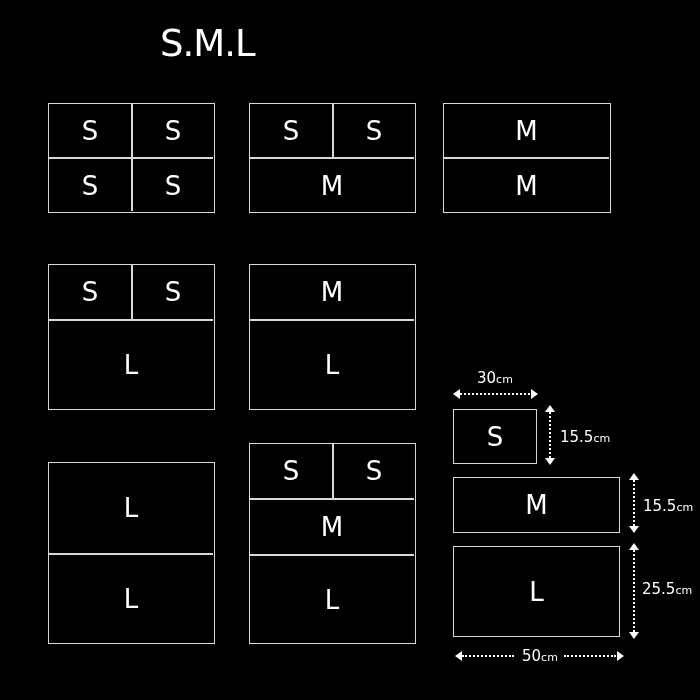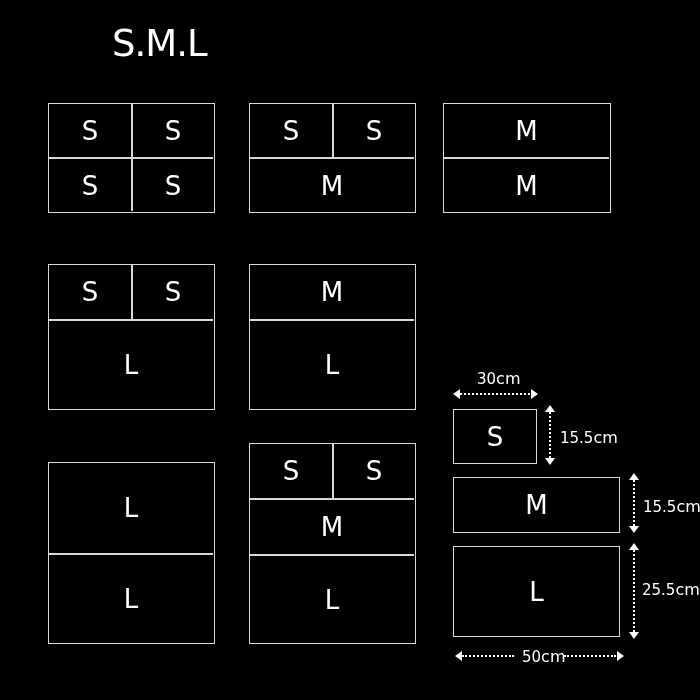--- a/index.html
+++ b/index.html
@@ -1,27 +1,27 @@
 <!DOCTYPE html>
 <html><head>
 <meta charset="utf-8">
 <style>
   html,body{margin:0;padding:0;}
   body{width:700px;height:700px;background:#000;position:relative;overflow:hidden;
     font-family:"DejaVu Sans","Liberation Sans",sans-serif;color:#fff;}
   .title{position:absolute;top:22px;left:112px;display:flex;align-items:baseline;white-space:nowrap;}
-  .title .main{font-size:37px;letter-spacing:-1px;}
+  .title .main{font-size:37px;letter-spacing:-1px;margin-left:48px;}
   .title .sub{font-size:28px;margin-left:18px;}
   .combo{position:absolute;border:1.5px solid #d8d8d8;box-sizing:border-box;}
   .cell{position:absolute;display:flex;align-items:center;justify-content:center;font-size:26px;box-sizing:border-box;}
   .vline{position:absolute;width:1.5px;background:#d8d8d8;}
   .hline{position:absolute;height:1.5px;background:#d8d8d8;}
   .box{position:absolute;border:1.5px solid #d8d8d8;box-sizing:border-box;display:flex;align-items:center;justify-content:center;font-size:26px;}
   .dim{position:absolute;font-size:15px;white-space:nowrap;}
-  .dim small{font-size:16px;}
+  .dim small{font-size:11px;}
   .hdot{position:absolute;height:0;border-top:2px dotted #fff;}
   .vdot{position:absolute;width:0;border-left:2px dotted #fff;}
   .arrow-l,.arrow-r,.arrow-u,.arrow-d{position:absolute;width:0;height:0;}
   .arrow-l{border-top:5px solid transparent;border-bottom:5px solid transparent;border-right:7px solid #fff;}
   .arrow-r{border-top:5px solid transparent;border-bottom:5px solid transparent;border-left:7px solid #fff;}
   .arrow-u{border-left:5px solid transparent;border-right:5px solid transparent;border-bottom:7px solid #fff;}
   .arrow-d{border-left:5px solid transparent;border-right:5px solid transparent;border-top:7px solid #fff;}
 </style>
 </head>
 <body>

